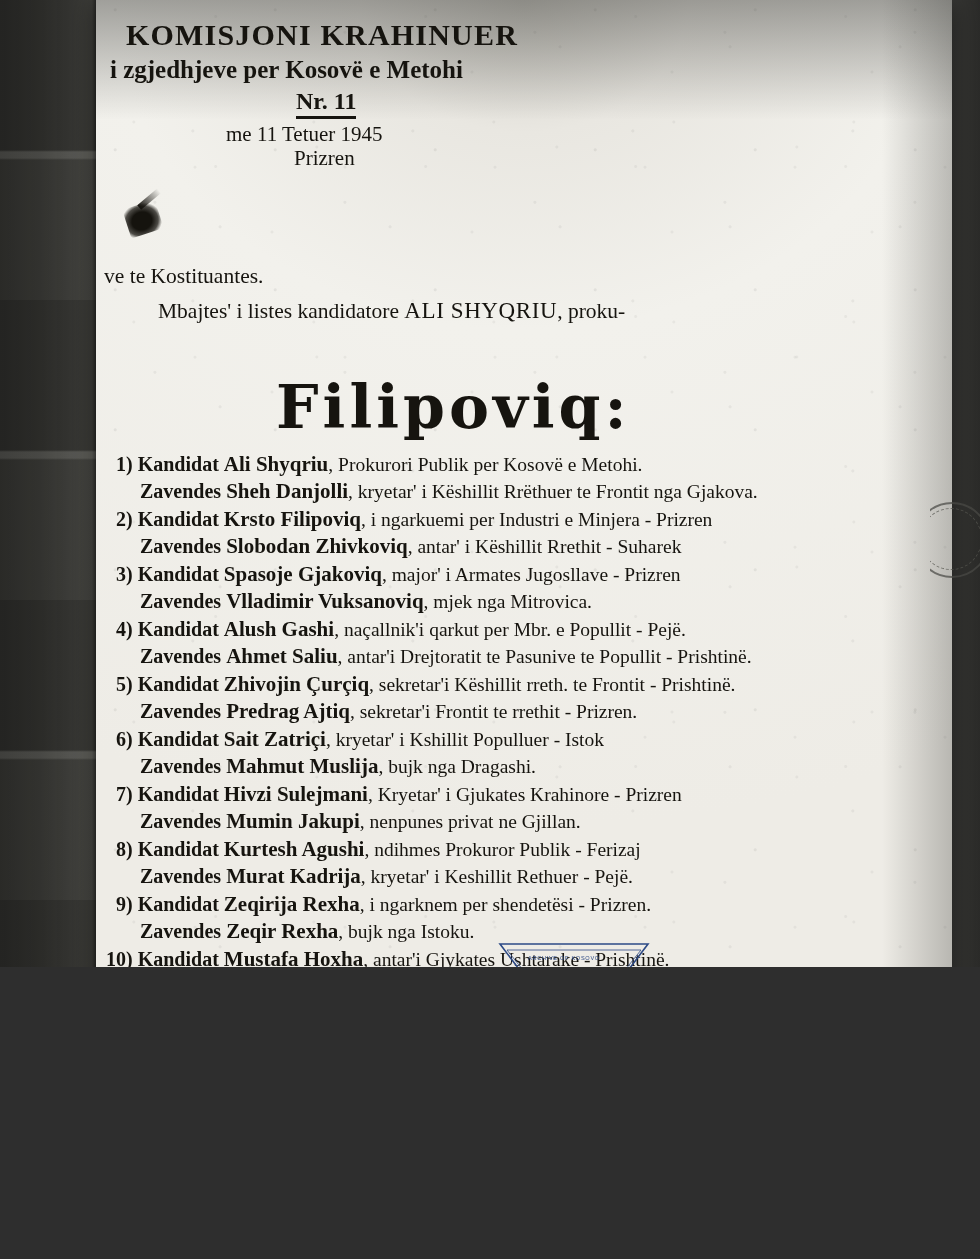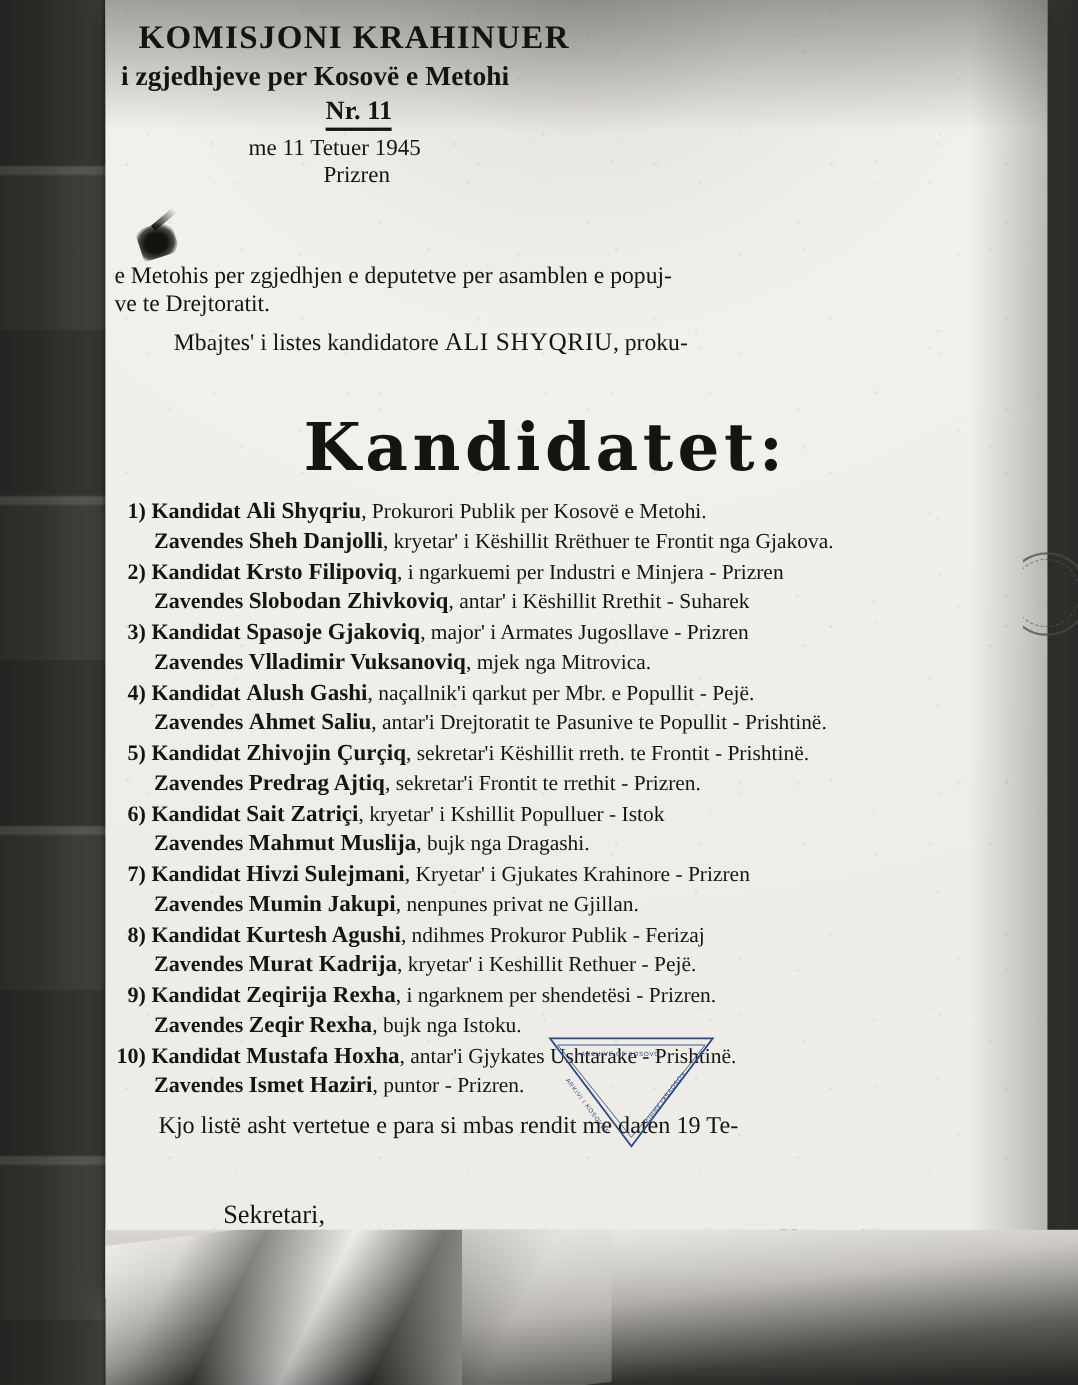--- a/index.html
+++ b/index.html
@@ -1,19 +1,19 @@
 <!DOCTYPE html>
 <html><head>
 <meta charset="utf-8">
 <style>
   html,body{margin:0;padding:0;background:#2e2e2e;}
   body{width:980px;height:1259px;overflow:hidden;
        font-family:"Liberation Serif", serif;}
 
-  #scan{position:relative;width:980px;height:1259px;overflow:hidden;
+  #scan{position:relative;width:980px;height:967px;overflow:hidden;
         background:#3a3a38;}
 
   
   .surround{position:absolute;inset:0;
     background:
       linear-gradient(90deg,#333330 0px,#3d3d39 40px,#4a4a46 70px,#585852 92px,transparent 96px),
       linear-gradient(270deg,#2b2b29 0px,#35353222 30px,transparent 56px),
       #3c3c39;}
   .surround:after{content:"";position:absolute;left:0;top:0;width:100px;height:1259px;
     background:repeating-linear-gradient(180deg,
@@ -136,28 +136,27 @@
     <div class="rightshade"></div>
 
     <div class="doc">
 
       <div class="head1">KOMISJONI KRAHINUER</div>
       <div class="head2">i zgjedhjeve per Kosovë e Metohi</div>
       <div class="head3">Nr. 11</div>
       <div class="head4">me 11 Tetuer 1945</div>
       <div class="head5">Prizren</div>
 
-      <div class="para p1l2">e Metohis per zgjedhjen e deputetve per asamblen e popuj-</div>
-      <div class="para p1l3">ve te Drejtoratit.</div>
+      <div class="para p1l3">ve te Kostituantes.</div>
 
       <div class="para p2l1"><span>Mbajtes' i listes kandidatore </span><span class="big-caps">ALI SHYQRIU</span><span>, proku-</span></div>
 
       <div class="blot"></div>
 
-      <div class="title">Kandidatet:</div>
+      <div class="title">Filipoviq:</div>
 
       <div id="candidate-list">
           <div class="line cand lvl1" style="top: 452px; left: 20px;"><span class="num">1)</span> <span class="lbl">Kandidat</span> <span class="nm">Ali Shyqriu</span><span class="role">, Prokurori Publik per Kosovë e Metohi.</span></div>
           <div class="line cand lvl2" style="top: 479px;"><span class="lbl">Zavendes</span> <span class="nm">Sheh Danjolli</span><span class="role">, kryetar' i Këshillit Rrëthuer te Frontit nga Gjakova.</span></div>
           <div class="line cand lvl1" style="top: 507px; left: 20px;"><span class="num">2)</span> <span class="lbl">Kandidat</span> <span class="nm">Krsto Filipoviq</span><span class="role">, i ngarkuemi per Industri e Minjera - Prizren</span></div>
           <div class="line cand lvl2" style="top: 534px;"><span class="lbl">Zavendes</span> <span class="nm">Slobodan Zhivkoviq</span><span class="role">, antar' i Këshillit Rrethit - Suharek</span></div>
           <div class="line cand lvl1" style="top: 562px; left: 20px;"><span class="num">3)</span> <span class="lbl">Kandidat</span> <span class="nm">Spasoje Gjakoviq</span><span class="role">, major' i Armates Jugosllave - Prizren</span></div>
           <div class="line cand lvl2" style="top: 589px;"><span class="lbl">Zavendes</span> <span class="nm">Vlladimir Vuksanoviq</span><span class="role">, mjek nga Mitrovica.</span></div>
           <div class="line cand lvl1" style="top: 617px; left: 20px; font-family: Liberation Serif, serif;"><span class="num">4)</span> <span class="lbl">Kandidat</span> <span class="nm">Alush Gashi</span><span class="role">, naçallnik'i qarkut per Mbr. e Popullit - Pejë.</span></div>
           <div class="line cand lvl2" style="top: 644px;"><span class="lbl">Zavendes</span> <span class="nm">Ahmet Saliu</span><span class="role">, antar'i Drejtoratit te Pasunive te Popullit - Prishtinë.</span></div>

